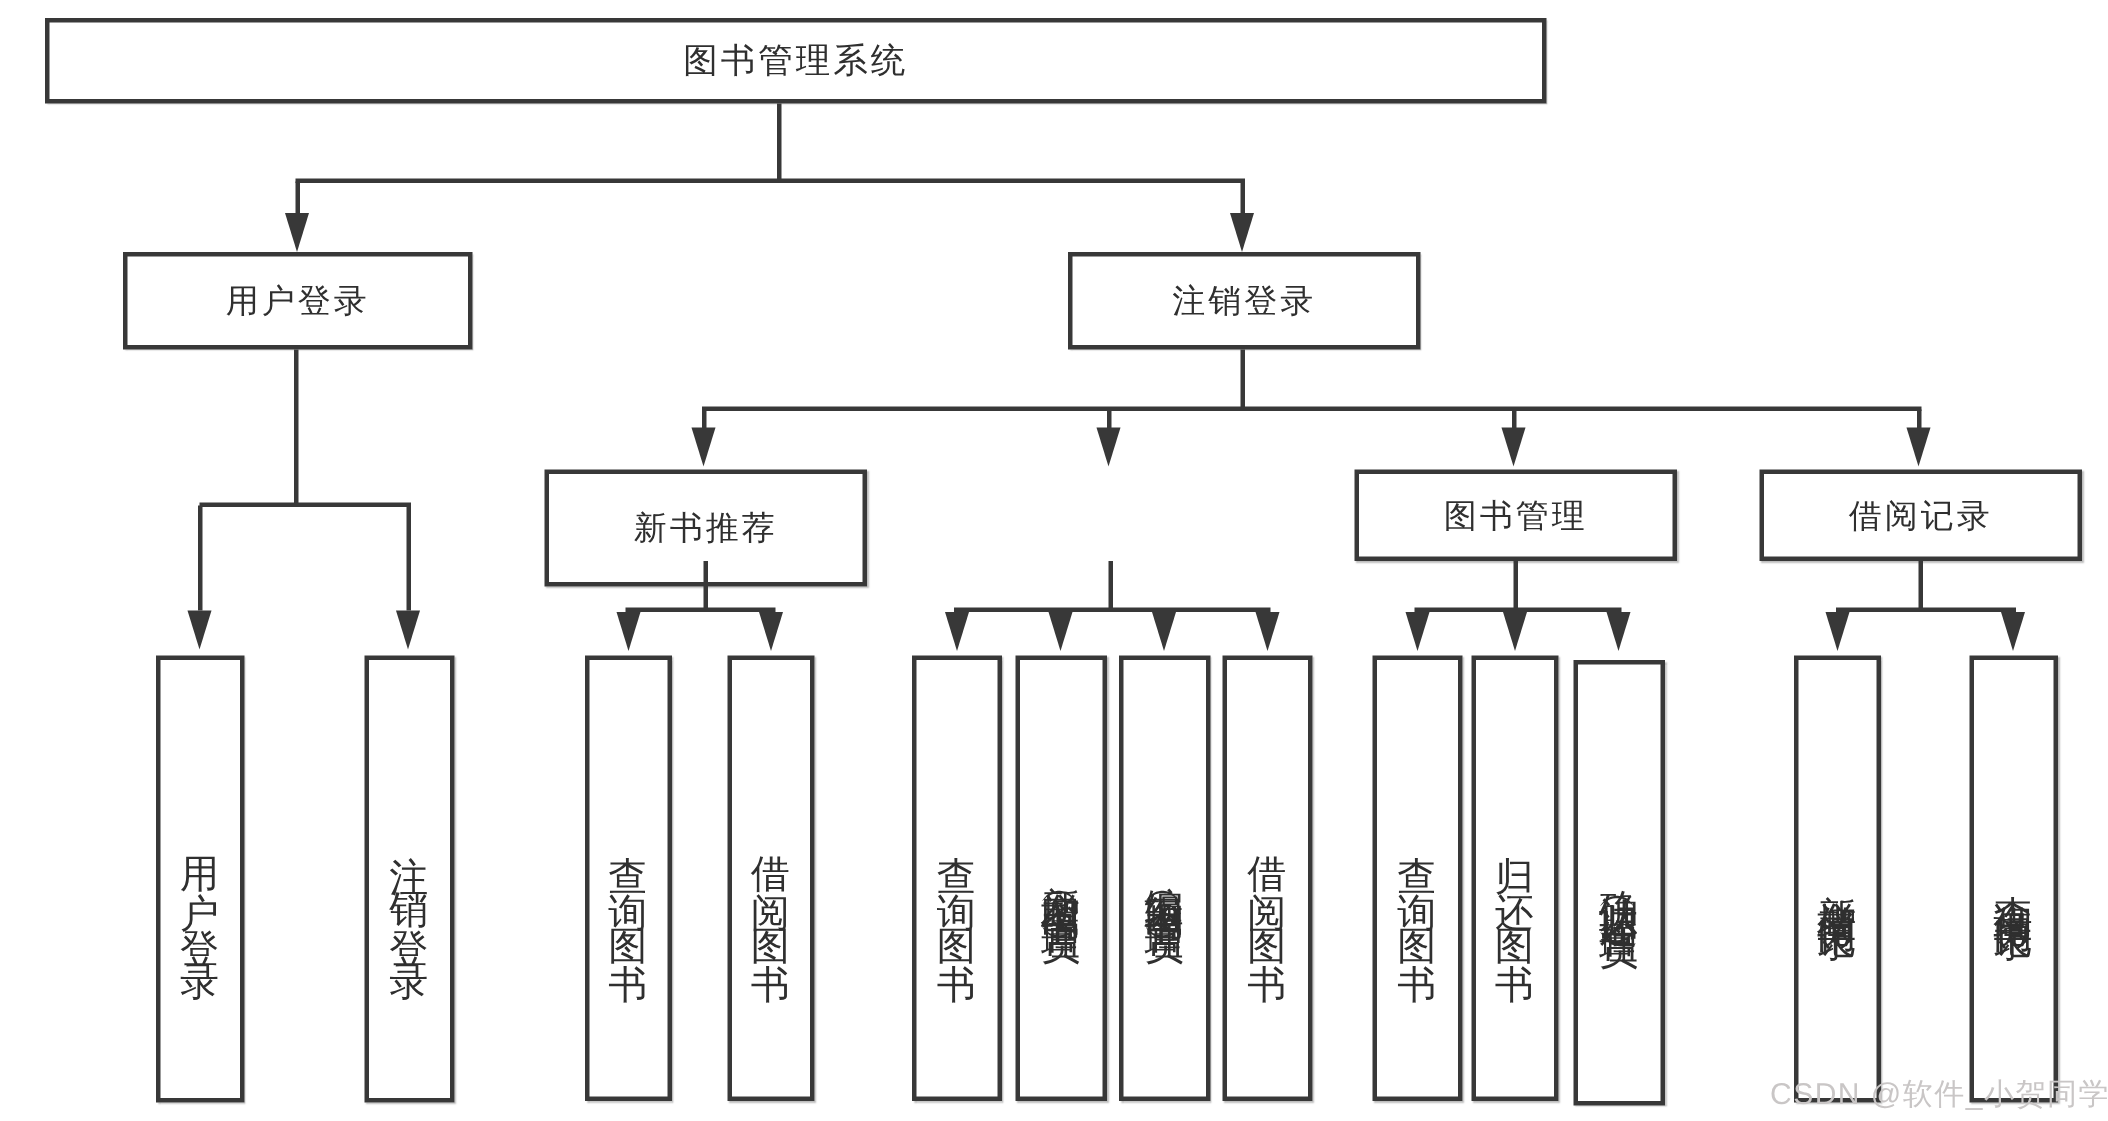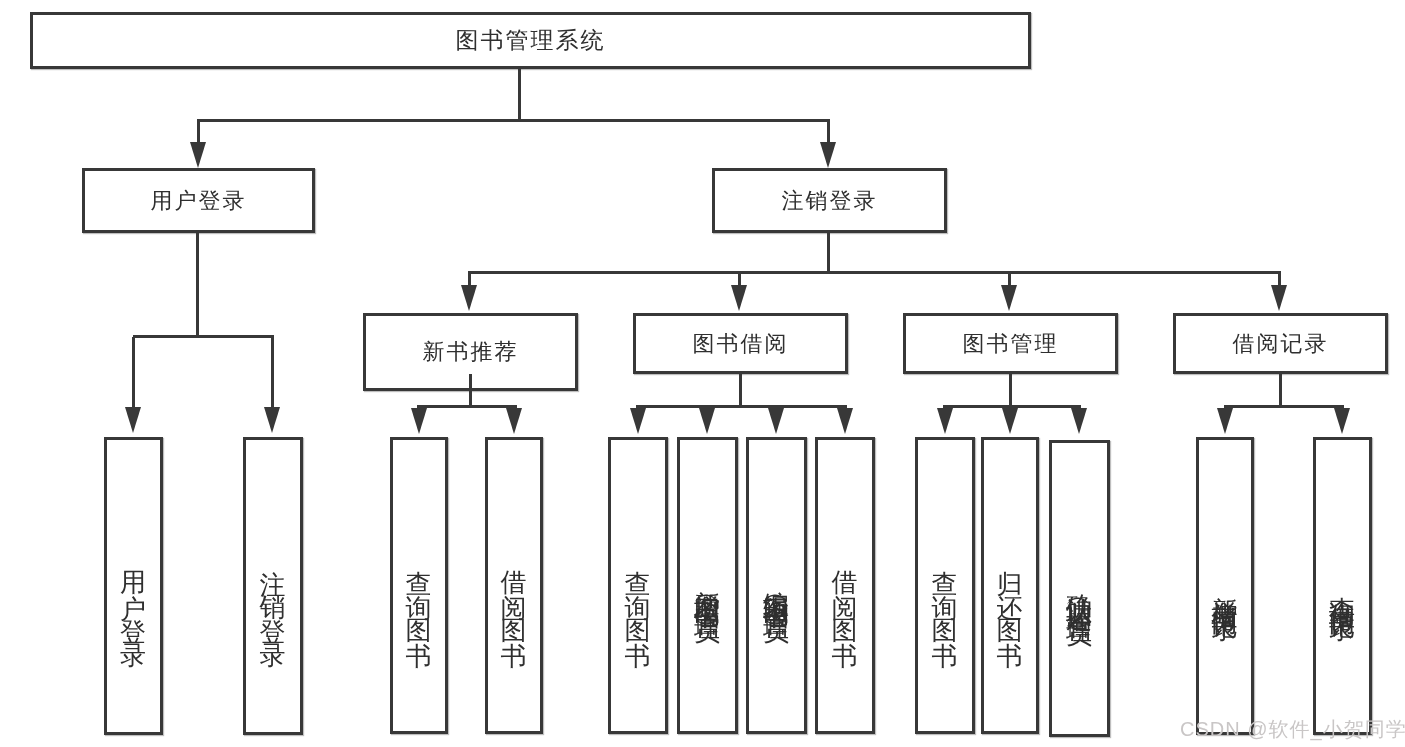--- a/index.html
+++ b/index.html
@@ -102,23 +102,20 @@
   <div class="line" style="left:738px; top:273px; width:3px; height:13px;"></div>
   <div class="arrow" style="left:731px; top:285px;"></div>
   <div class="line" style="left:1008px; top:273px; width:3px; height:13px;"></div>
   <div class="arrow" style="left:1001px; top:285px;"></div>
   <div class="line" style="left:1278px; top:273px; width:3px; height:13px;"></div>
   <div class="arrow" style="left:1271px; top:285px;"></div>
 
   <div class="box" style="left:363px; top:313px; width:215px; height:78px;">
     <span class="hlabel">新书推荐</span>
   </div>
-  <div class="box" style="left:633px; top:313px; width:215px; height:61px;">
-    <span class="hlabel">图书借阅</span>
-  </div>
   <div class="box" style="left:903px; top:313px; width:215px; height:61px;">
     <span class="hlabel">图书管理</span>
   </div>
   <div class="box" style="left:1173px; top:313px; width:215px; height:61px;">
     <span class="hlabel">借阅记录</span>
   </div>
 
   <div class="line" style="left:469px; top:374px; width:3px; height:33px;"></div>
   <div class="line" style="left:417px; top:405px; width:100px; height:3px;"></div>
   <div class="arrow" style="left:411px; top:408px;"></div>

